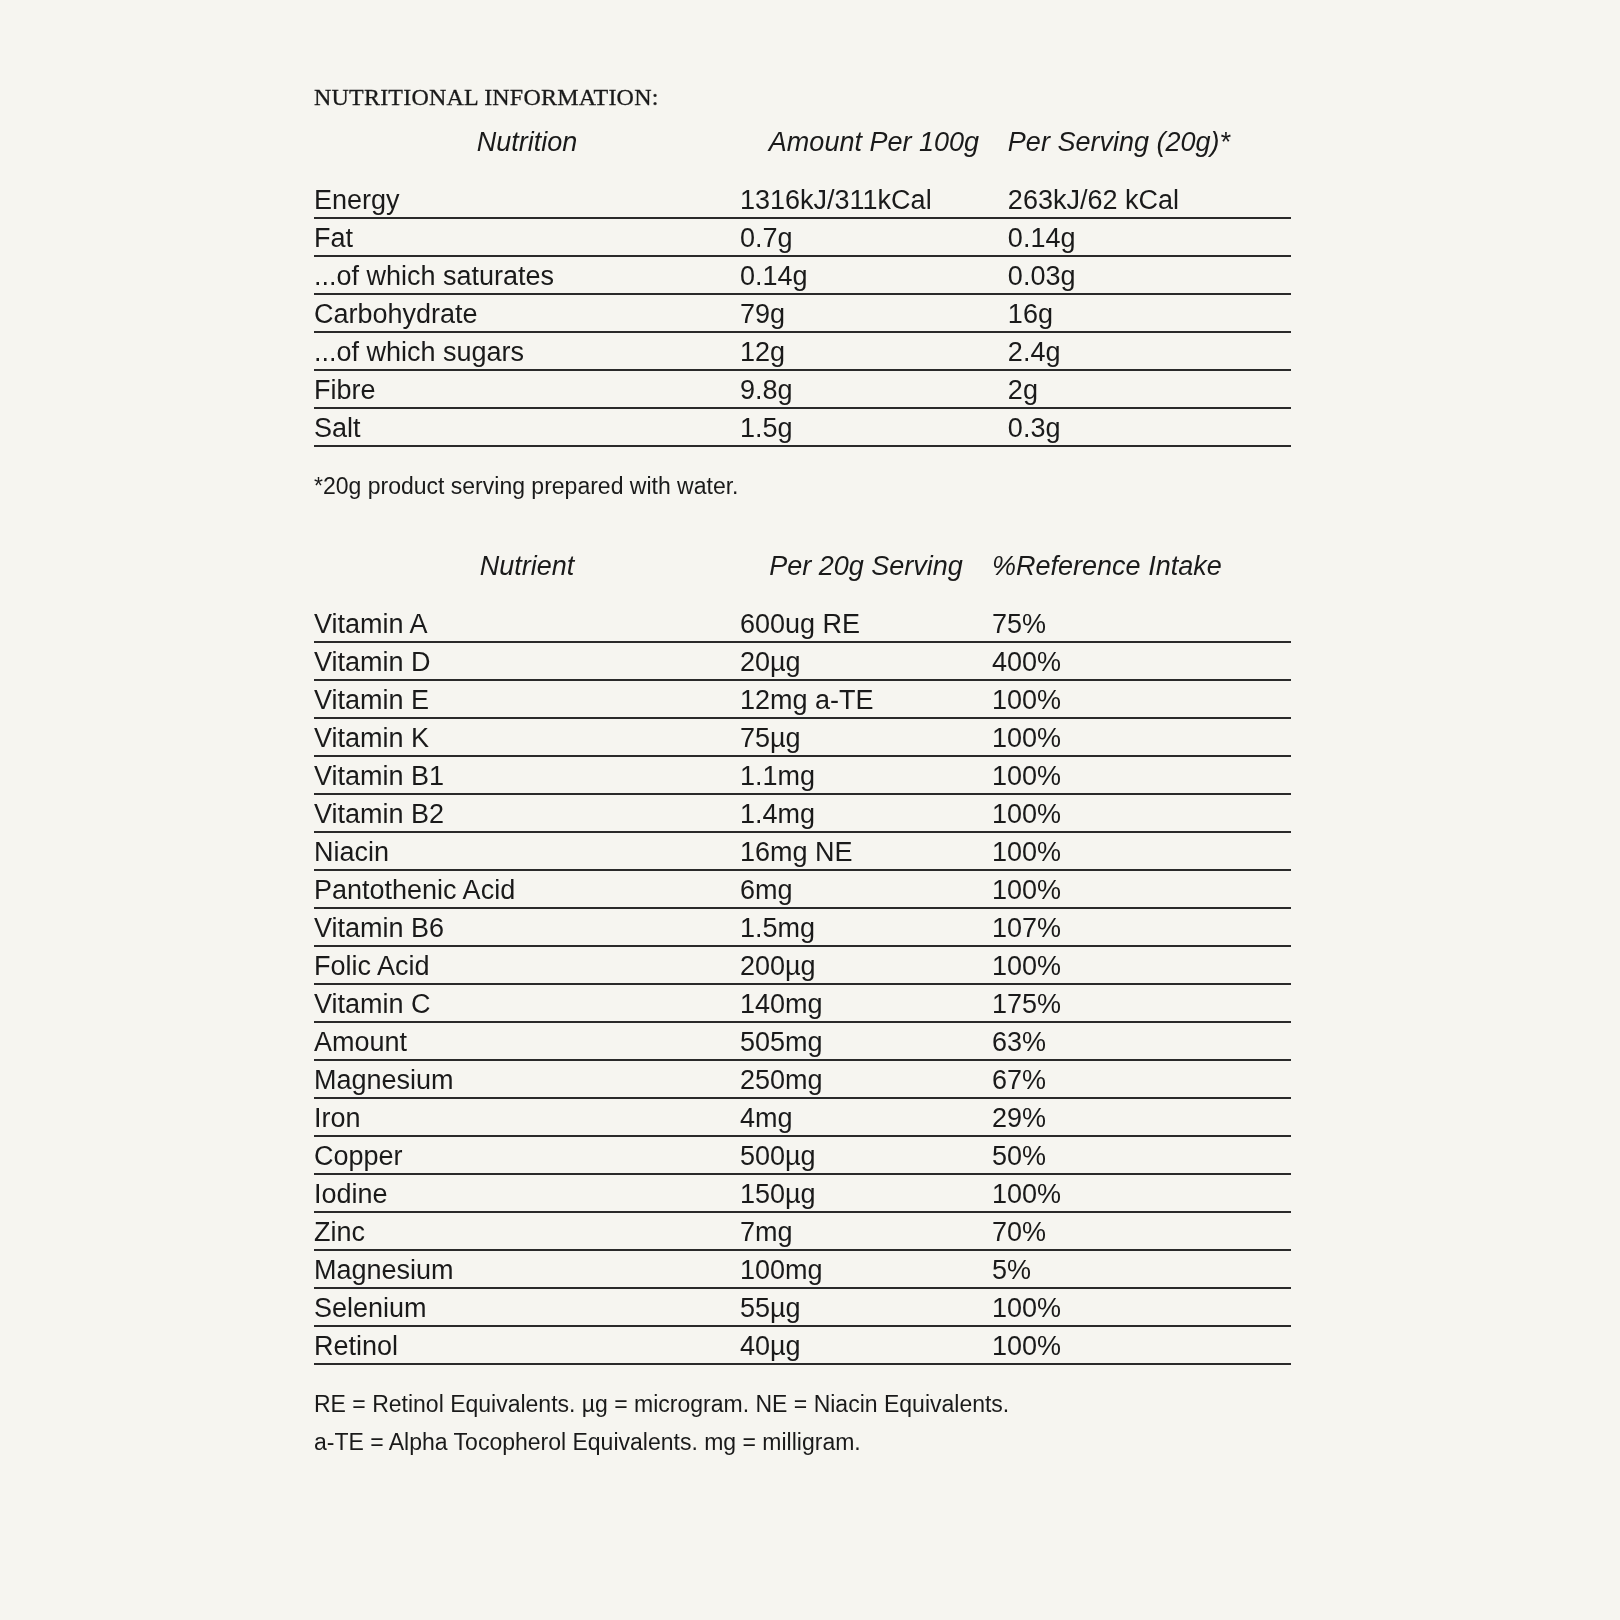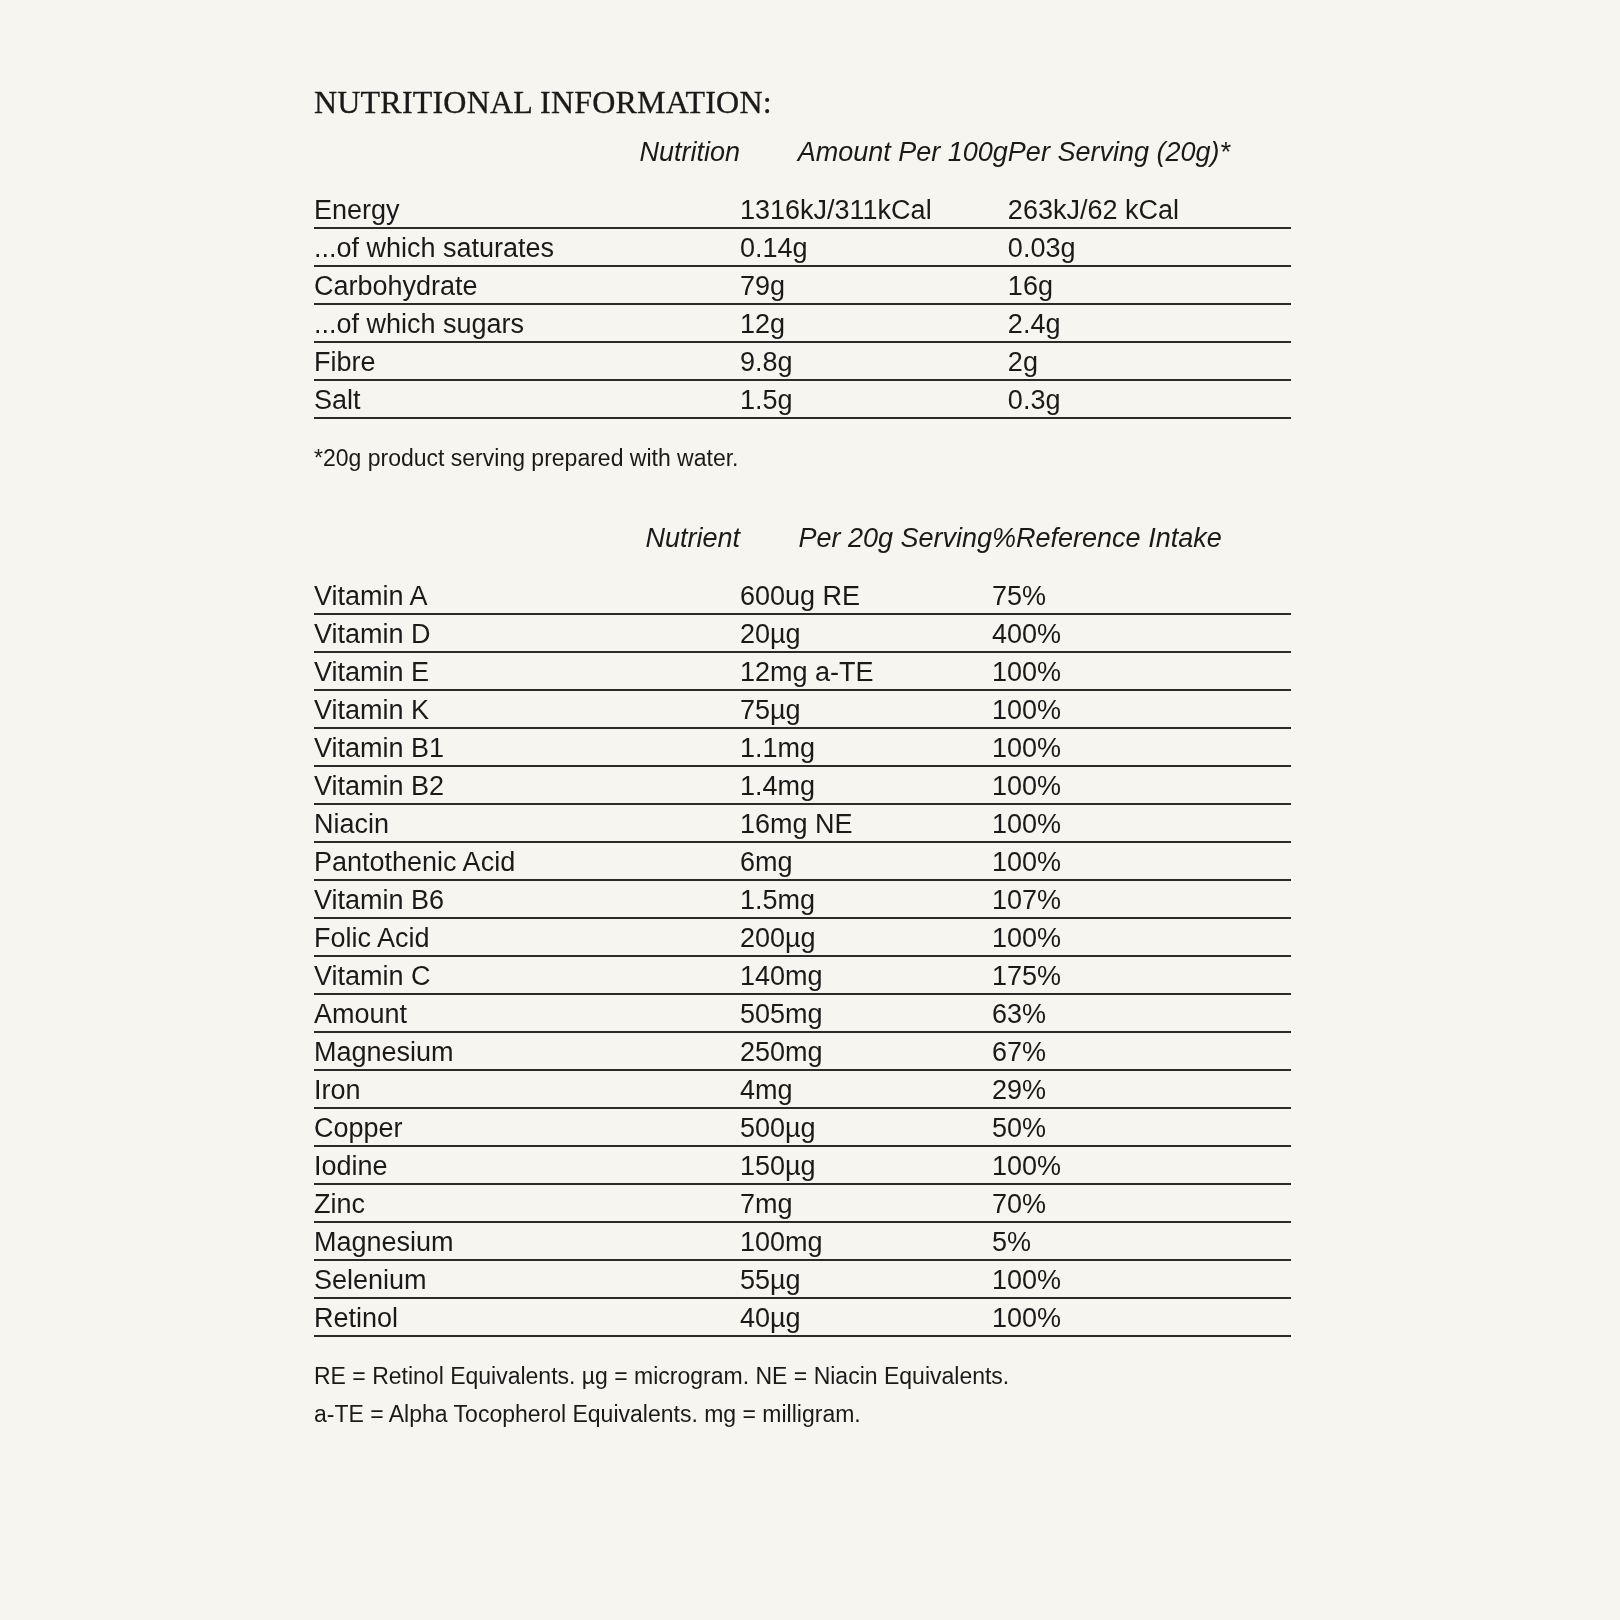--- a/index.html
+++ b/index.html
@@ -12,35 +12,35 @@
     overflow: hidden;
   }
   .wrap {
     position: absolute;
     left: 314px;
     top: 84px;
     width: 977px;
   }
   .title {
     font-family: "Liberation Serif", serif;
-    font-size: 32px;
+    font-size: 24px;
     letter-spacing: 0.2px;
     margin: 0 0 16px 0;
     font-weight: normal;
     -webkit-text-stroke: 0.3px #1a1a1a;
   }
   table {
     width: 100%;
     border-collapse: collapse;
     font-size: 27px;
   }
   th {
     font-style: italic;
     font-weight: normal;
-    text-align: right;
+    text-align: center;
     padding: 0 0 22px 0;
     height: 32px;
     vertical-align: top;
   }
   td {
     padding: 0;
     height: 36px;
     vertical-align: bottom;
     line-height: 34px;
     border-bottom: 2px solid #2a2a2a;
@@ -68,20 +68,25 @@
         <th class="c3">Per Serving (20g)*</th>
       </tr>
     </thead>
     <tbody id="t1body">
         <tr>
           <td class="c1">Energy</td>
           <td class="c2">1316kJ/311kCal</td>
           <td class="c3">263kJ/62 kCal</td>
         </tr>
         <tr>
+          <td class="c1">Fat</td>
+          <td class="c2">0.7g</td>
+          <td class="c3">0.14g</td>
+        </tr>
+        <tr>
           <td class="c1">...of which saturates</td>
           <td class="c2">0.14g</td>
           <td class="c3">0.03g</td>
         </tr>
         <tr>
           <td class="c1">Carbohydrate</td>
           <td class="c2">79g</td>
           <td class="c3">16g</td>
         </tr>
         <tr>

